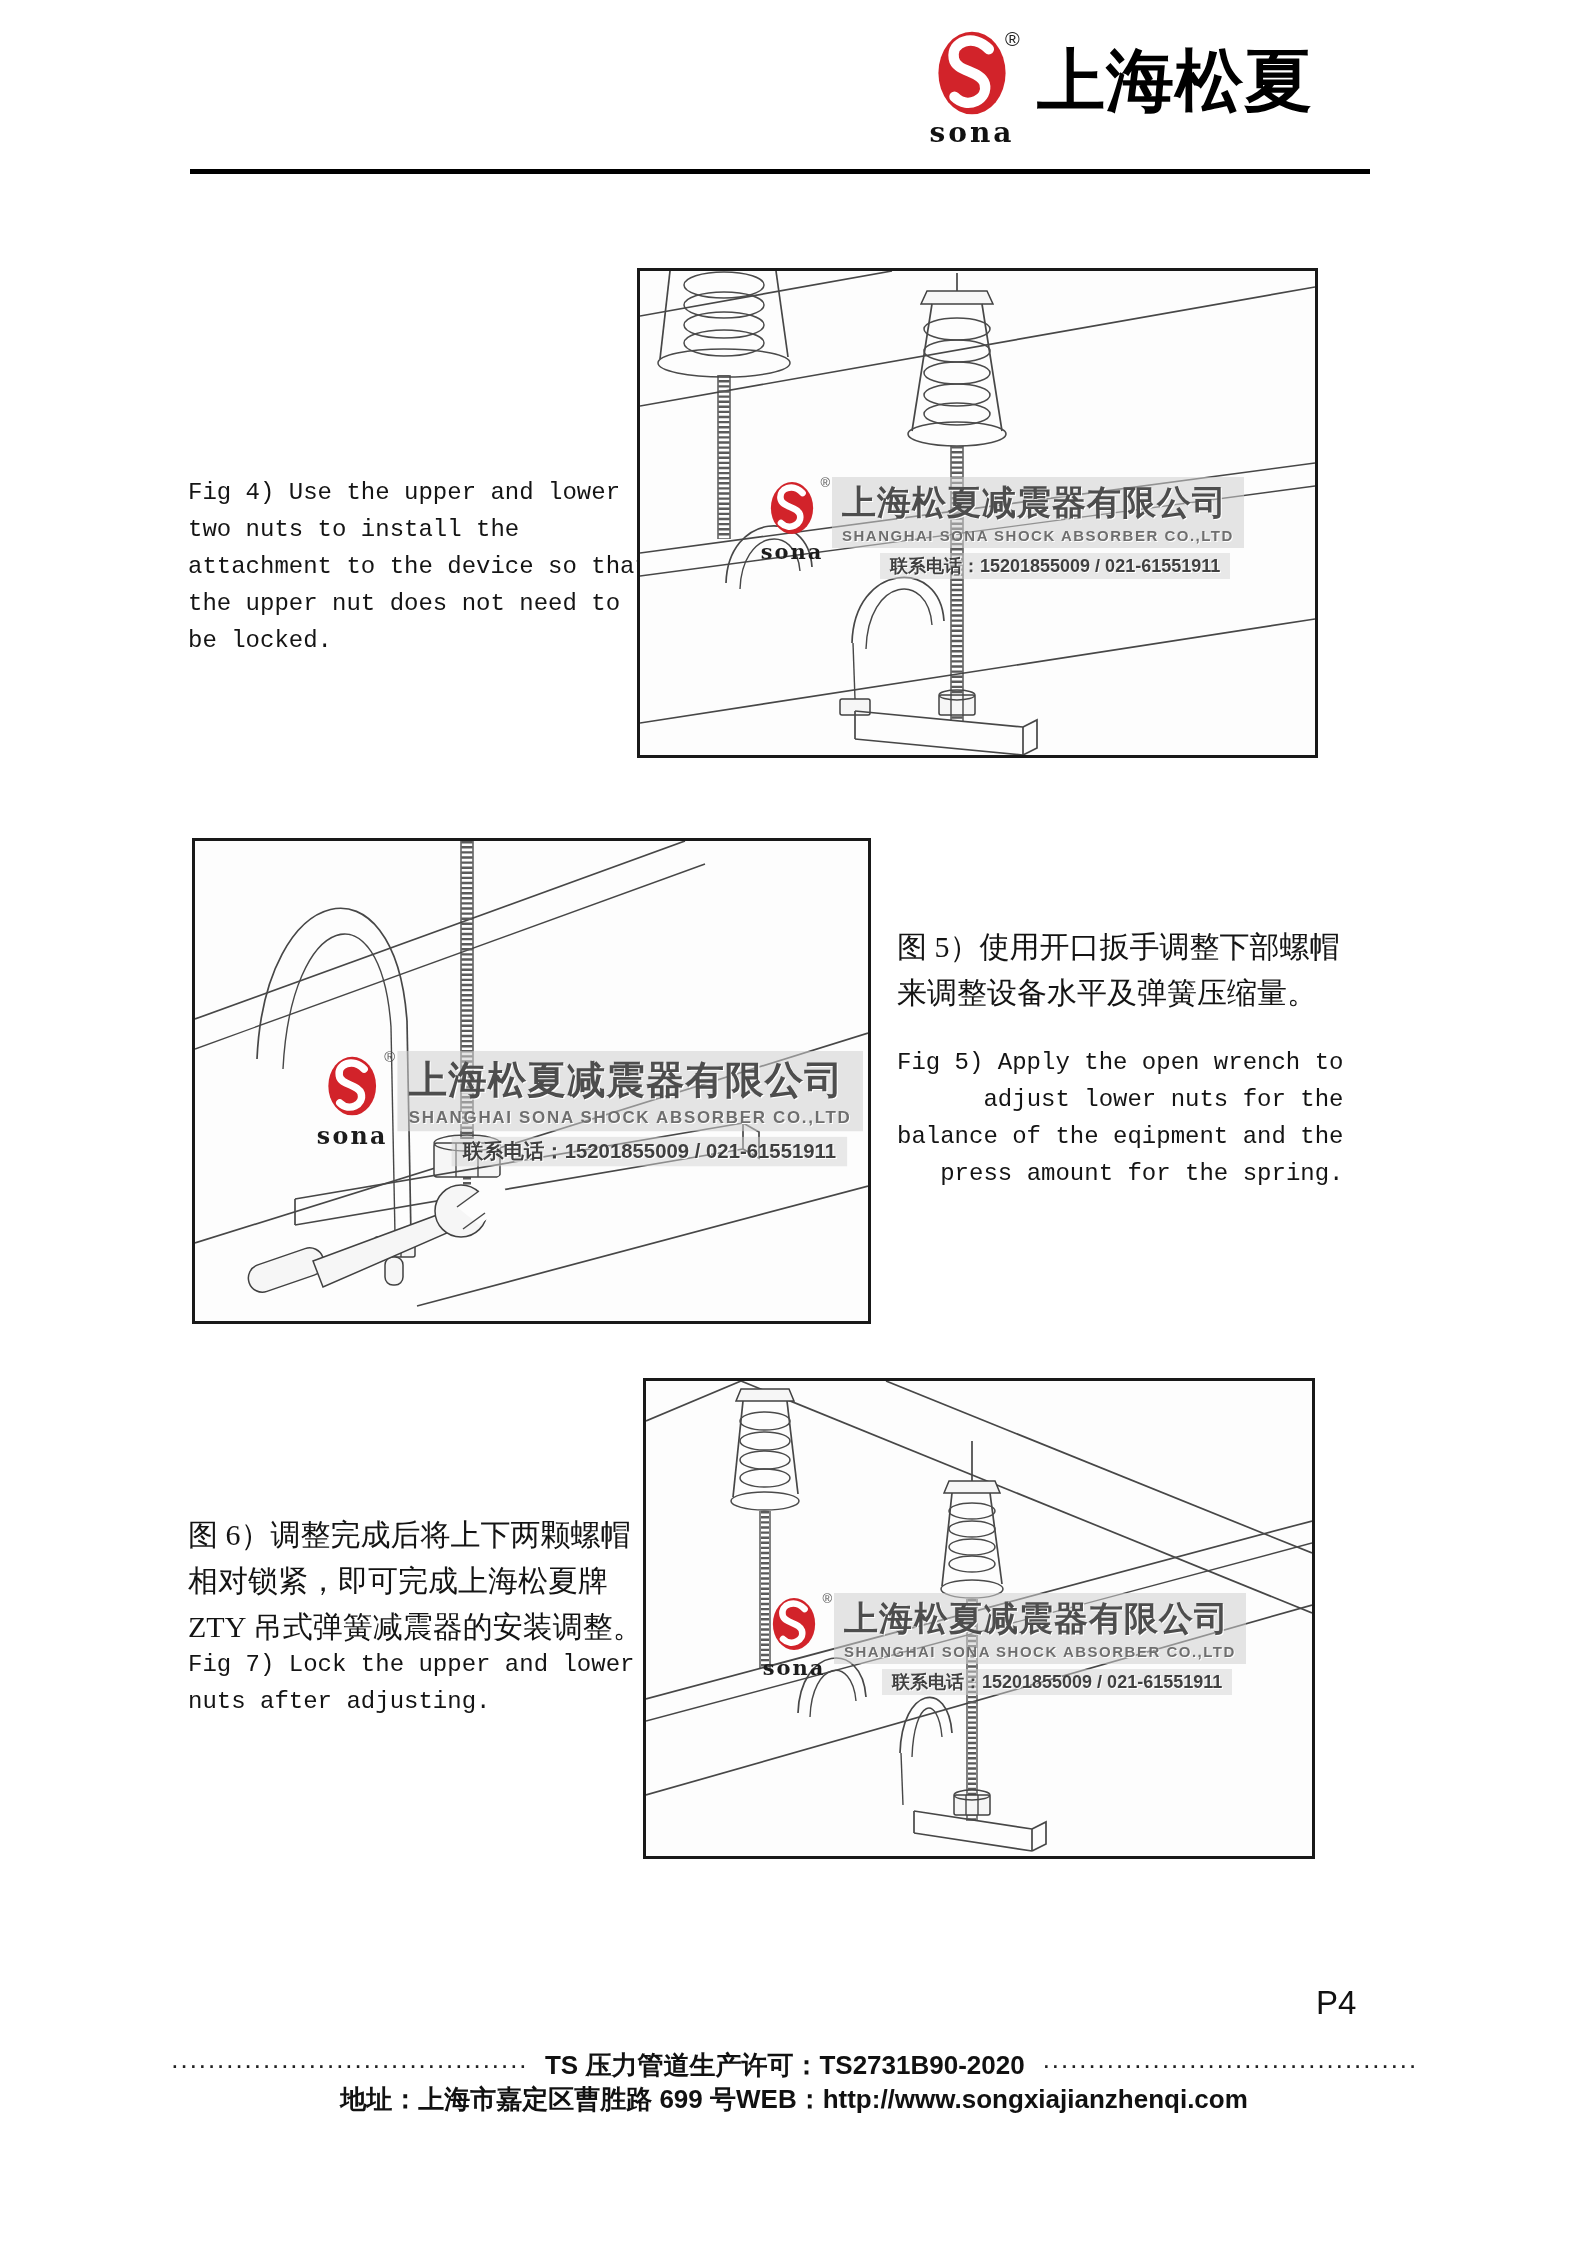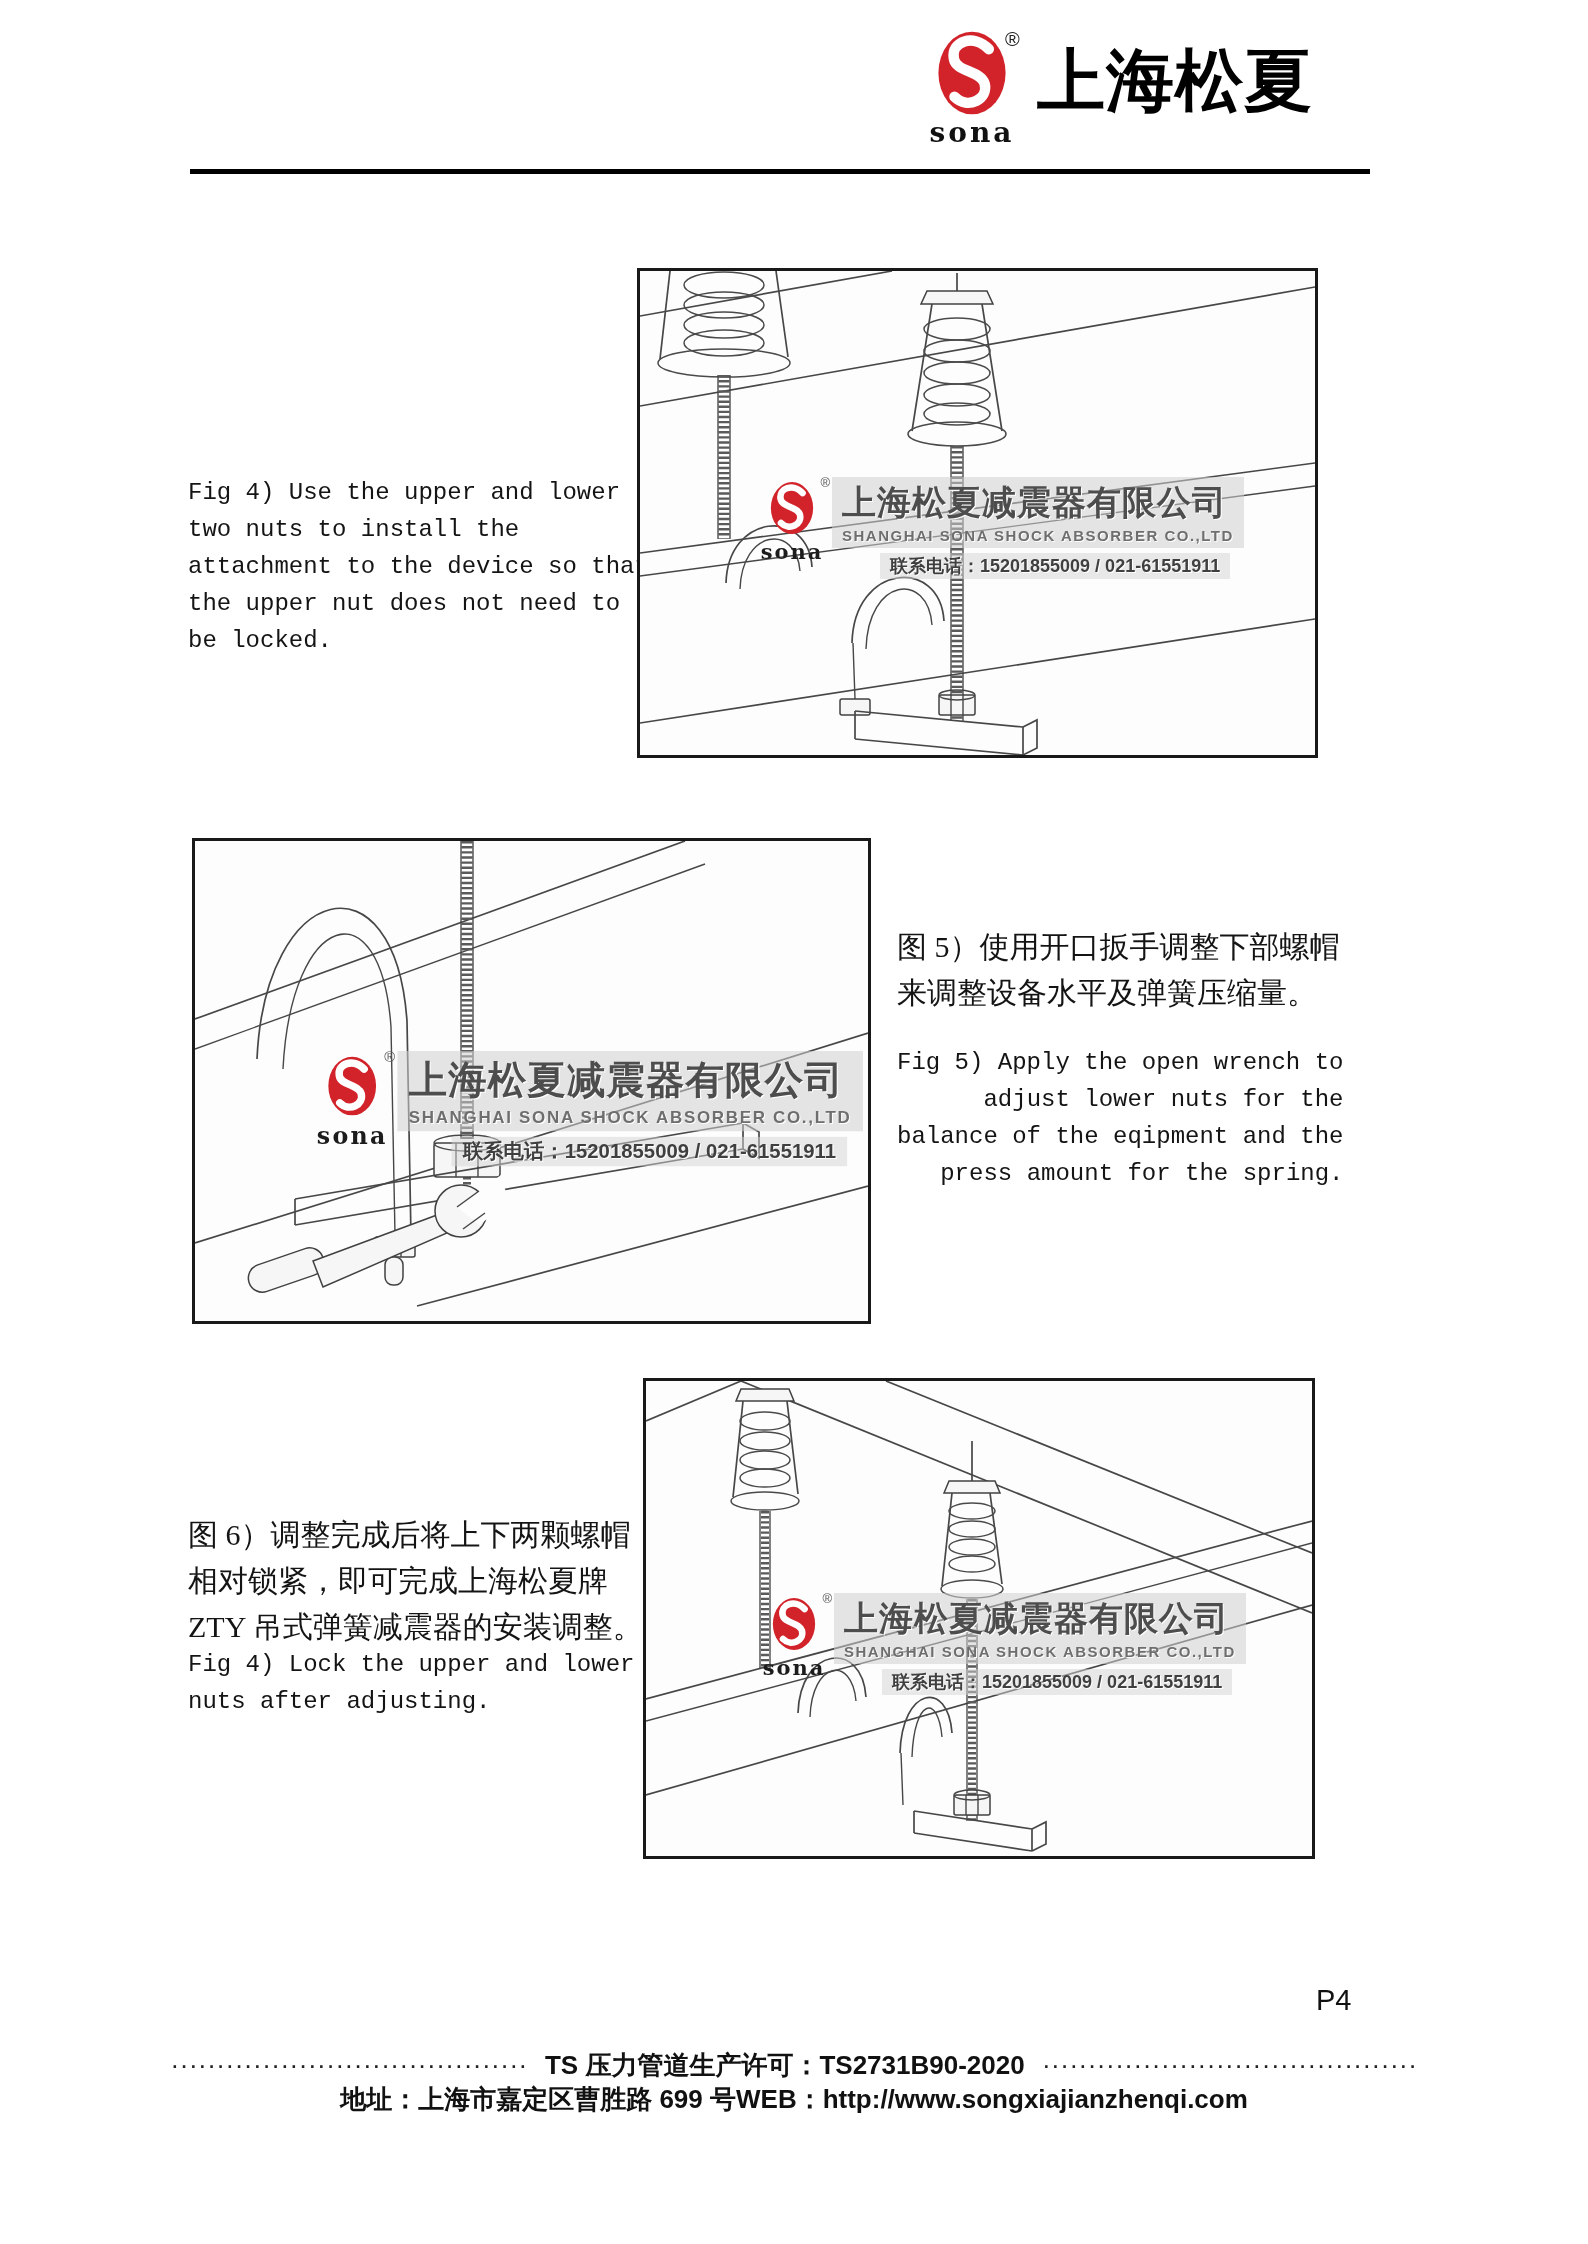--- a/index.html
+++ b/index.html
@@ -42,21 +42,21 @@
   .wm-strip { background:rgba(208,208,208,0.55); padding:3px 10px 4px 10px; display:inline-block; }
   .wm-cn { font-family:"Liberation Sans","DejaVu Sans",sans-serif; font-weight:bold; font-size:34px; letter-spacing:1px;
     color:#4d4d4d; white-space:nowrap; text-shadow:1px 1px 0 #ffffff; }
   .wm-en { font-family:"Liberation Sans","DejaVu Sans",sans-serif; font-weight:bold; font-size:15px; letter-spacing:1.5px;
     color:#6e6e6e; white-space:nowrap; margin-top:1px; text-shadow:1px 1px 0 #ffffff; }
   .wm-phone { display:inline-block; margin-top:5px; margin-left:48px; background:rgba(212,212,212,0.5);
     font-family:"Liberation Sans","DejaVu Sans",sans-serif; font-weight:bold; font-size:18px;
     color:#3f3f3f; white-space:nowrap; padding:1px 10px; text-shadow:1px 1px 0 #ffffff; }
   .wm.big { transform:scale(1.13); transform-origin:left top; }
   
-  .page-num { position:absolute; left:1316px; top:1984px; font-family:"Liberation Sans",sans-serif; font-size:29px; color:#111; }
+  .page-num { position:absolute; left:1316px; top:1984px; font-family:"Liberation Sans",sans-serif; font-size:33px; color:#111; }
   .footer-line1 { position:absolute; left:0; top:2048px; width:100%; text-align:center;
     font-family:"Liberation Sans","DejaVu Sans",sans-serif; font-size:26px; color:#111; white-space:nowrap; }
   .footer-line1 .dots { letter-spacing:0.5px; color:#222; }
   .footer-line1 .lic { margin:16px 10px; font-weight:bold; }
   .footer-line2 { position:absolute; left:0; top:2082px; width:100%; display:flex; justify-content:center; 
     font-family:"Liberation Sans","DejaVu Sans",sans-serif; font-size:26px; color:#111; white-space:nowrap; font-weight:bold; }
 </style>
 </head>
 <body>
 
@@ -241,21 +241,21 @@
       </div>
     </div>
   </div>
 
   <div class="caption" style="left:188px; top:1512px;">
     <div class="cnl">图 6）调整完成后将上下两颗螺帽</div>
     <div class="cnl">相对锁紧，即可完成上海松夏牌</div>
     <div class="cnl">ZTY 吊式弹簧减震器的安装调整。</div>
   </div>
   <div class="caption-en" style="left:188px; top:1646px;">
-    <div class="enl">Fig 4) Lock the upper and lower</div>
+    <div class="enl">Fig 7) Lock the upper and lower</div>
     <div class="enl">nuts after adjusting.</div>
   </div>
 
   <div class="fig" style="left:643px; top:1378px; width:672px; height:481px;">
     <svg class="art" width="666" height="475" viewBox="0 0 666 475">
       <g>
         <line class="ln" x1="0" y1="40" x2="95" y2="0"></line>
         <line class="ln" x1="95" y1="0" x2="666" y2="232"></line>
         <line class="ln" x1="240" y1="0" x2="666" y2="172"></line>
       </g>

